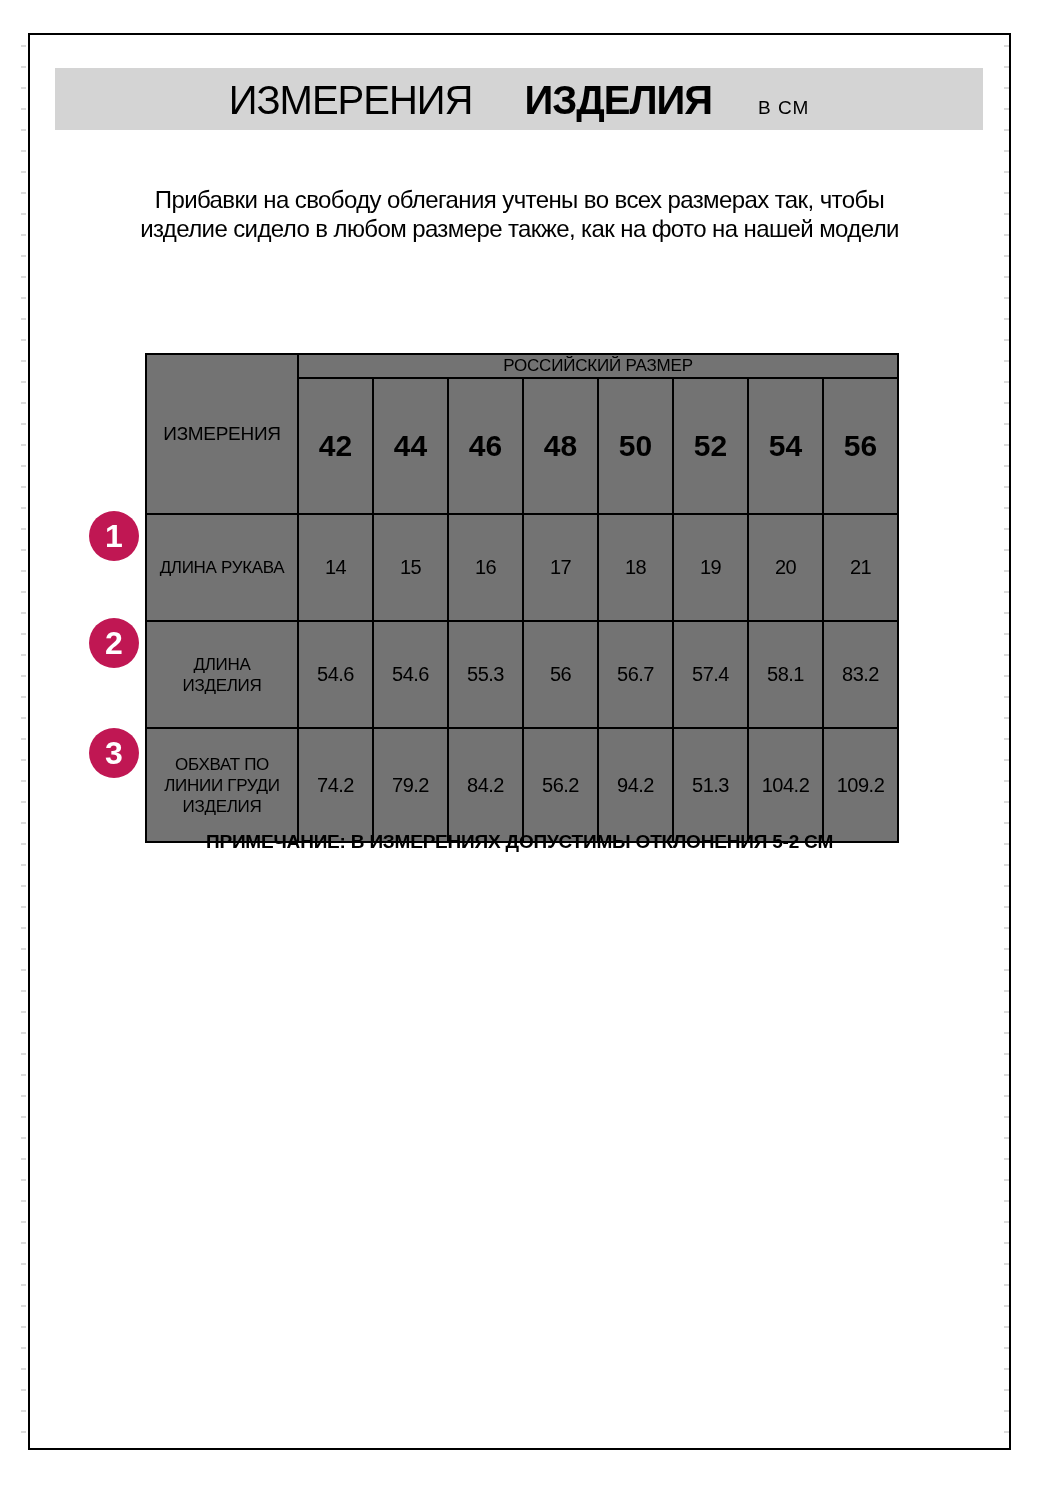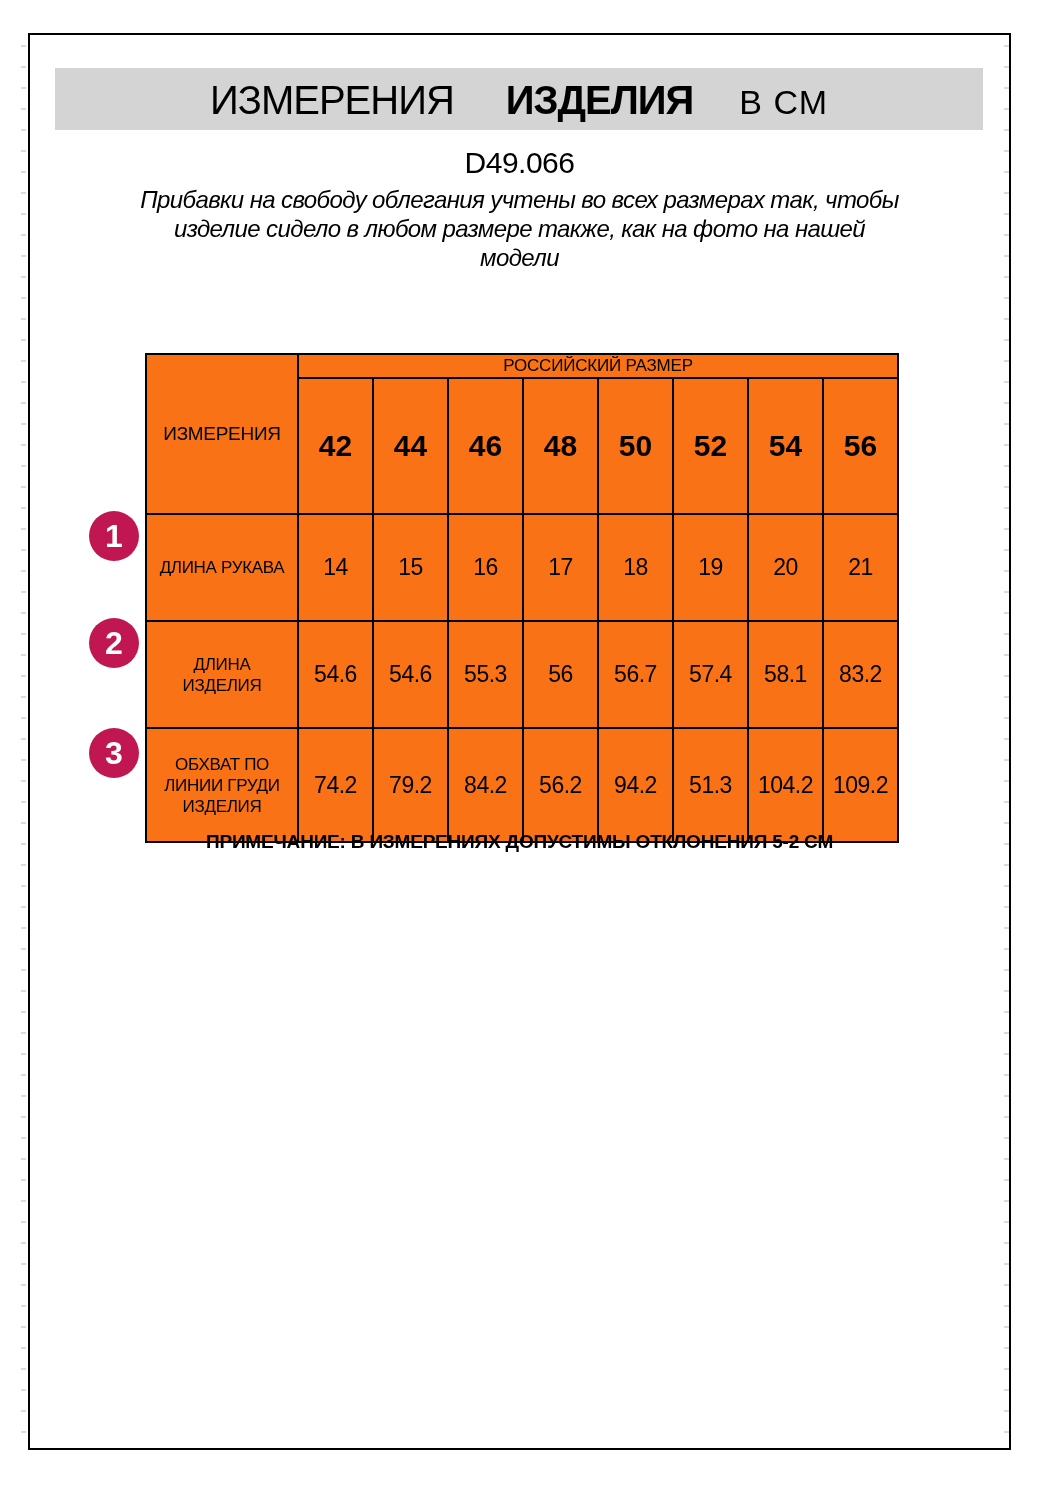--- a/index.html
+++ b/index.html
@@ -26,49 +26,49 @@
 
   
   .header-bar {
     position:absolute; left:55px; top:68px; width:928px; height:62px;
     background:#d4d4d4;
     display:flex; align-items:baseline; justify-content:center;
     padding-top:10px;
   }
   .title-reg  { font-size:40px; font-weight:400; letter-spacing:-1px; }
   .title-bold { font-size:40px; font-weight:700; letter-spacing:-1px; margin-left:52px; }
-  .title-unit { font-size:34px; font-weight:400; margin-left:46px; letter-spacing:1px; }
+  .title-unit { font-size:19px; font-weight:400; margin-left:46px; letter-spacing:1px; }
 
   .code {
     position:absolute; left:28px; top:146px; width:983px;
     text-align:center; font-size:30px; letter-spacing:-0.5px;
   }
   .desc {
     position:absolute; left:139px; top:185px; width:761px;
-    text-align:center; font-size:24px; line-height:29px; letter-spacing:-0.6px;font-style:italic;
+    text-align:center; font-size:24px; line-height:29px; letter-spacing:-0.6px;
   }
 
   
   table.size-table {
     position:absolute; left:145px; top:353px;
     border-collapse:collapse; table-layout:fixed;
   }
   .size-table col.c0 { width:152px; }
   .size-table col.cs { width:75px; }
   .size-table td {
     border:2px solid #000; text-align:center; vertical-align:middle;
-    background:#f97316;
+    background:#737373;
   }
   td.corner   { font-size:19px; letter-spacing:-0.3px; }
   td.sizehdr  { height:24px; font-size:17px; letter-spacing:-0.2px; }
   tr.hr2 td   { height:136px; font-size:30px; font-weight:700; }
   tr.r1 td    { height:107px; }
   tr.r2 td    { height:107px; }
   tr.r3 td    { height:114px; }
-  td.val      { font-size:23px; letter-spacing:-0.5px; }
+  td.val      { font-size:20px; letter-spacing:-0.5px; }
   td.rowlabel { font-size:17px; line-height:21px; letter-spacing:-0.3px; }
   .lbl        { display:inline-block; }
   .lbl.narrow { max-width:92px; }
   .lbl.mid    { max-width:116px; }
 
   
   .marker {
     position:absolute; left:89px; width:50px; height:50px; border-radius:50%;
     background:#c01753; color:#fff; font-size:32px; font-weight:700;
     display:flex; align-items:center; justify-content:center;
@@ -90,21 +90,20 @@
   <div class="ticks left"></div>
   <div class="ticks right"></div>
   <div class="frame"></div>
 
   <div class="header-bar">
     <span class="title-reg">ИЗМЕРЕНИЯ</span>
     <span class="title-bold">ИЗДЕЛИЯ</span>
     <span class="title-unit">В СМ</span>
   </div>
 
-  <div class="code">D49.066</div>
 
   <div class="desc">Прибавки на свободу облегания учтены во всех размерах так, чтобы изделие сидело в любом размере также, как на фото на нашей модели</div>
 
   <table class="size-table">
     <colgroup>
       <col class="c0">
         <col class="cs">
         <col class="cs">
         <col class="cs">
         <col class="cs">

